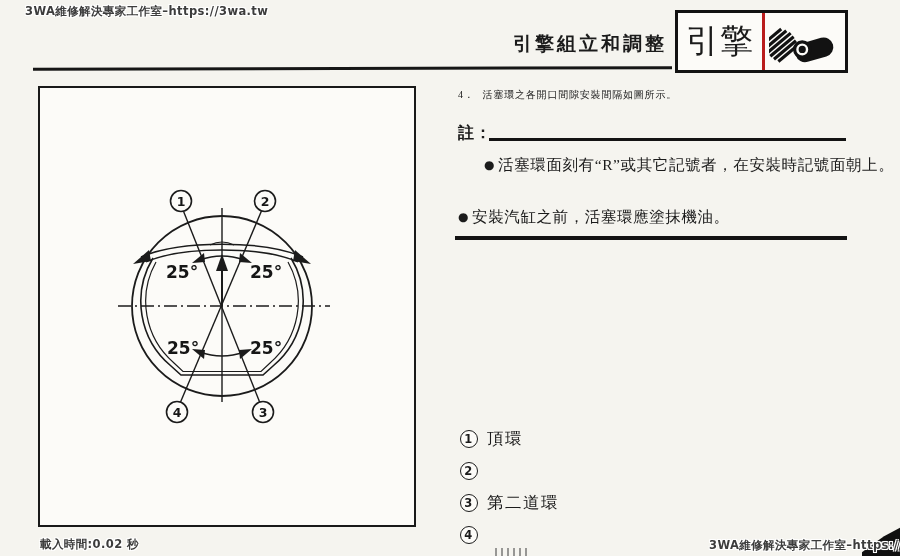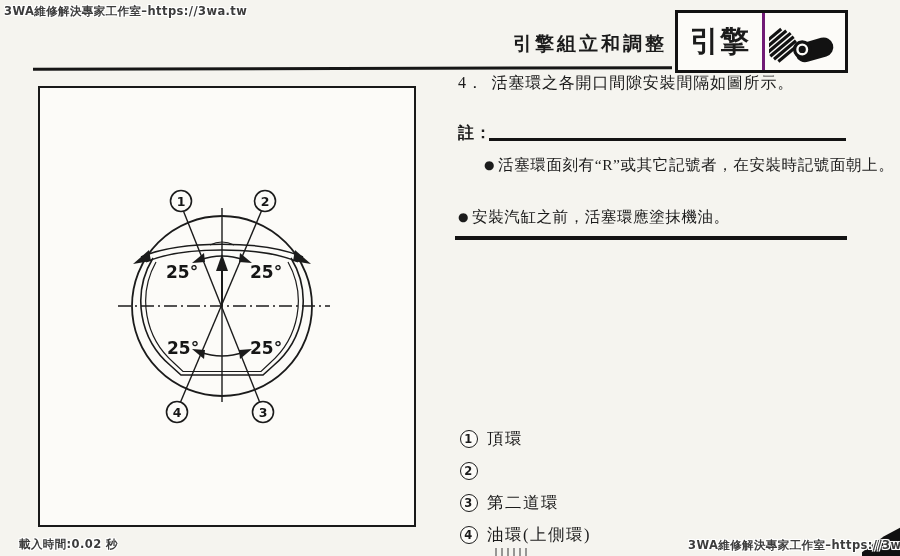--- a/index.html
+++ b/index.html
@@ -8,45 +8,45 @@
     background:#f5f4ef;
     font-family:"Liberation Serif","DejaVu Serif",serif;
     color:#1b1b1b;
   }
   .abs{position:absolute;}
   
   .watermark{
     font-family:"DejaVu Sans","Liberation Sans",sans-serif;
     font-size:11.5px;font-weight:bold;color:#3c3c3c;letter-spacing:.4px;
     text-shadow:-1px -1px 0 #fff,1px -1px 0 #fff,-1px 1px 0 #fff,1px 1px 0 #fff,0 0 2px #fff;
-    white-space:nowrap;z-index:6;
+    white-space:nowrap;z-index:6;margin-left:21px;
   }
   
   .page-title{
     left:35px;top:31px;width:632px;text-align:right;
     font-size:19px;font-weight:bold;letter-spacing:3px;white-space:nowrap;
   }
   .header-rule{left:33px;top:67px;width:639px;height:3px;background:#161616;transform:rotate(-0.15deg);}
   .badge{
     left:675px;top:10px;width:167px;height:57px;background:#fcfbf8;
     border:3.5px solid #121212;display:flex;z-index:3;
   }
   .badge-cell-label{
     width:84px;display:flex;align-items:center;justify-content:center;
-    font-size:29px;font-weight:bold;letter-spacing:1px;
-    border-right:3px solid #701a75;
+    font-size:33px;font-weight:normal;letter-spacing:1px;
+    border-right:3px solid #b91c1c;
   }
   .badge-cell-icon{flex:1;display:flex;align-items:center;justify-content:center;}
   
   .diagram-frame{
     left:38px;top:86px;width:374px;height:437px;background:#fcfbf8;
     border:2.5px solid #191919;z-index:2;
   }
   
-  .step-line{left:458px;top:73px;width:392px;font-size:16px;letter-spacing:.8px;}
+  .step-line{left:458px;top:88px;width:392px;font-size:10px;letter-spacing:.8px;}
   .step-num{margin-right:8px;}
   .note-label{left:458px;top:123px;font-size:16px;font-weight:bold;letter-spacing:1px;}
   .note-underline{left:489px;top:138px;width:357px;height:3px;background:#131313;}
   .bullet{width:394px;font-size:15.5px;line-height:1.8;letter-spacing:.6px;padding-left:17px;text-indent:-17px;}
   .bullet .dot{font-family:"DejaVu Sans",sans-serif;font-size:12px;vertical-align:1px;margin-right:3px;}
   .bullet-1{left:484px;top:151px;}
   .bullet-2{left:458px;top:203px;}
   .note-rule{left:455px;top:236px;width:392px;height:3.5px;background:#131313;}
   
   .legend{left:460px;top:423px;width:300px;}
@@ -182,20 +182,19 @@
   </div>
   <div class="legend-row">
     <span class="circle-num">2</span>
   </div>
   <div class="legend-row">
     <span class="circle-num">3</span>
     <span>第二道環</span>
   </div>
   <div class="legend-row">
     <span class="circle-num">4</span>
-    <span>油環(上側環)</span>
   </div>
 </div>
 
 <div class="abs scan-smudge"></div>
 <div class="abs corner-black"></div>
 <div class="abs watermark wm-bl">載入時間:0.02 秒</div>
 <div class="abs watermark wm-br">3WA維修解決專家工作室–https://3wa.tw</div>
 
 </body></html>

